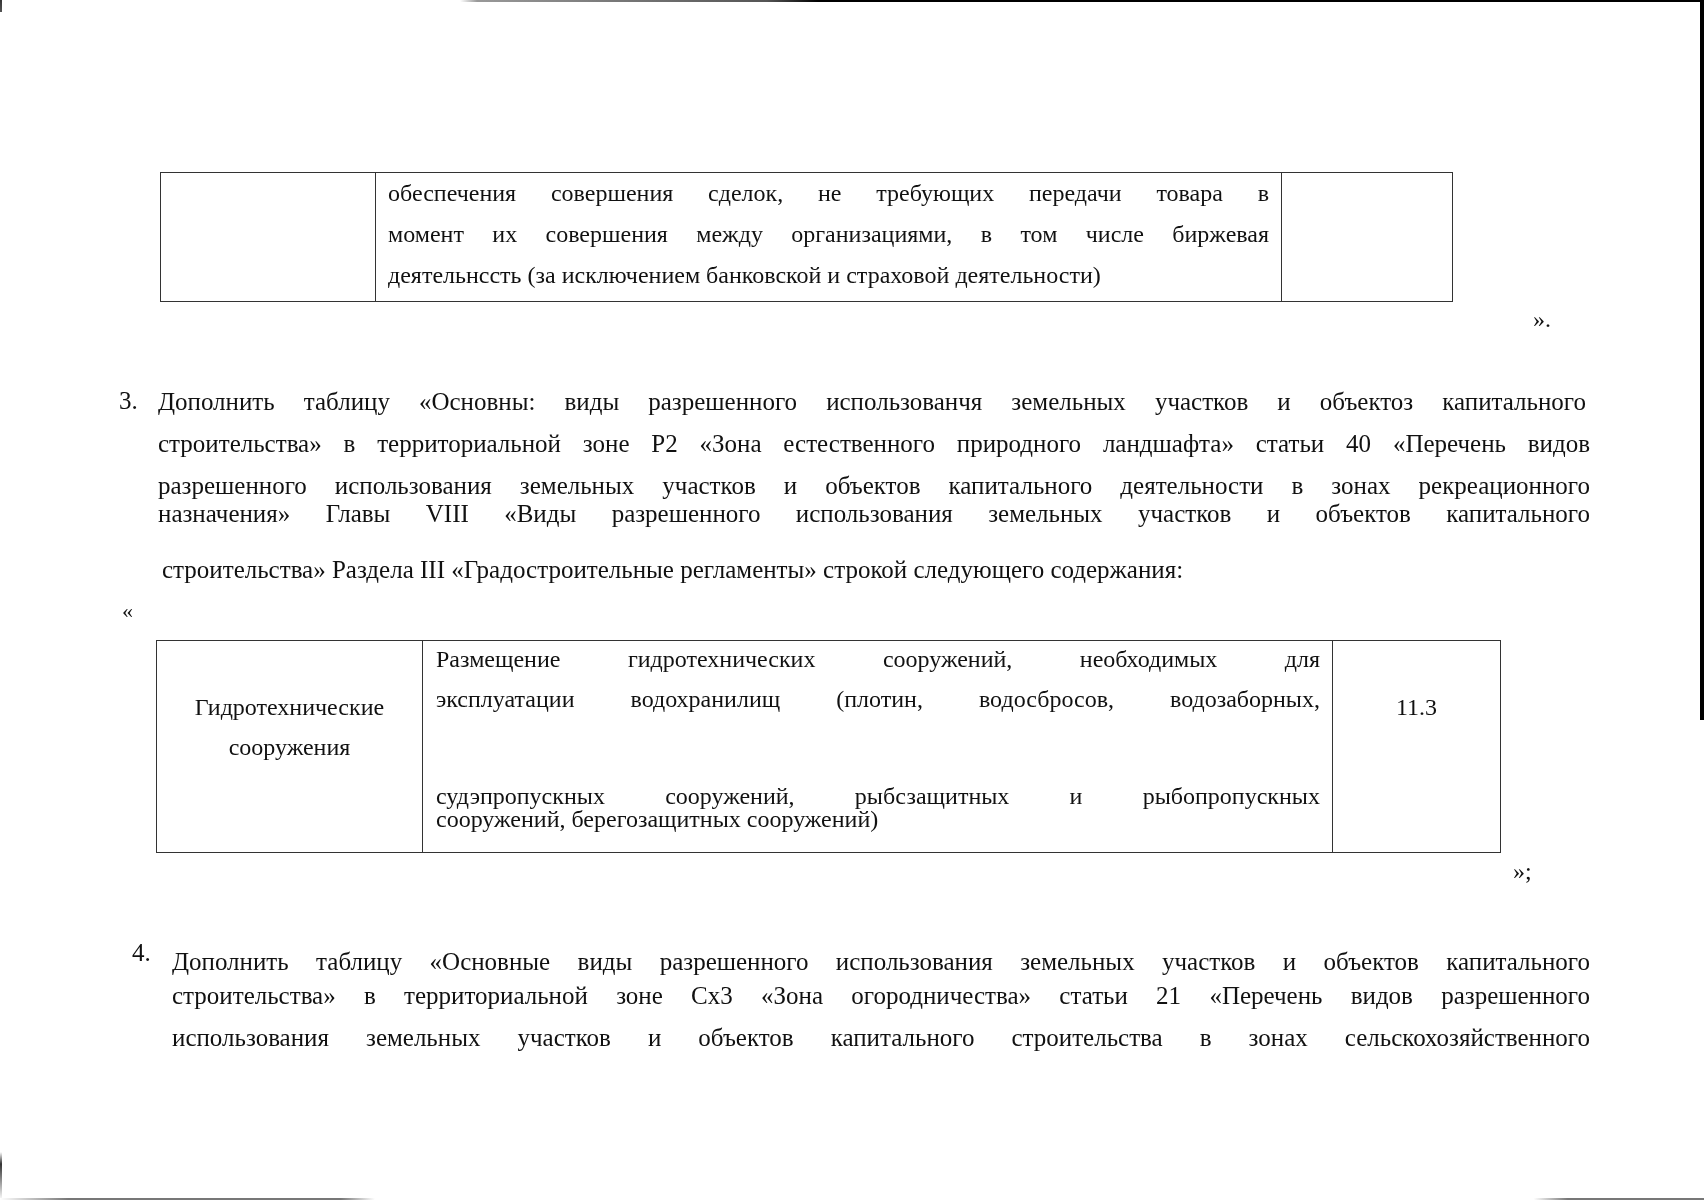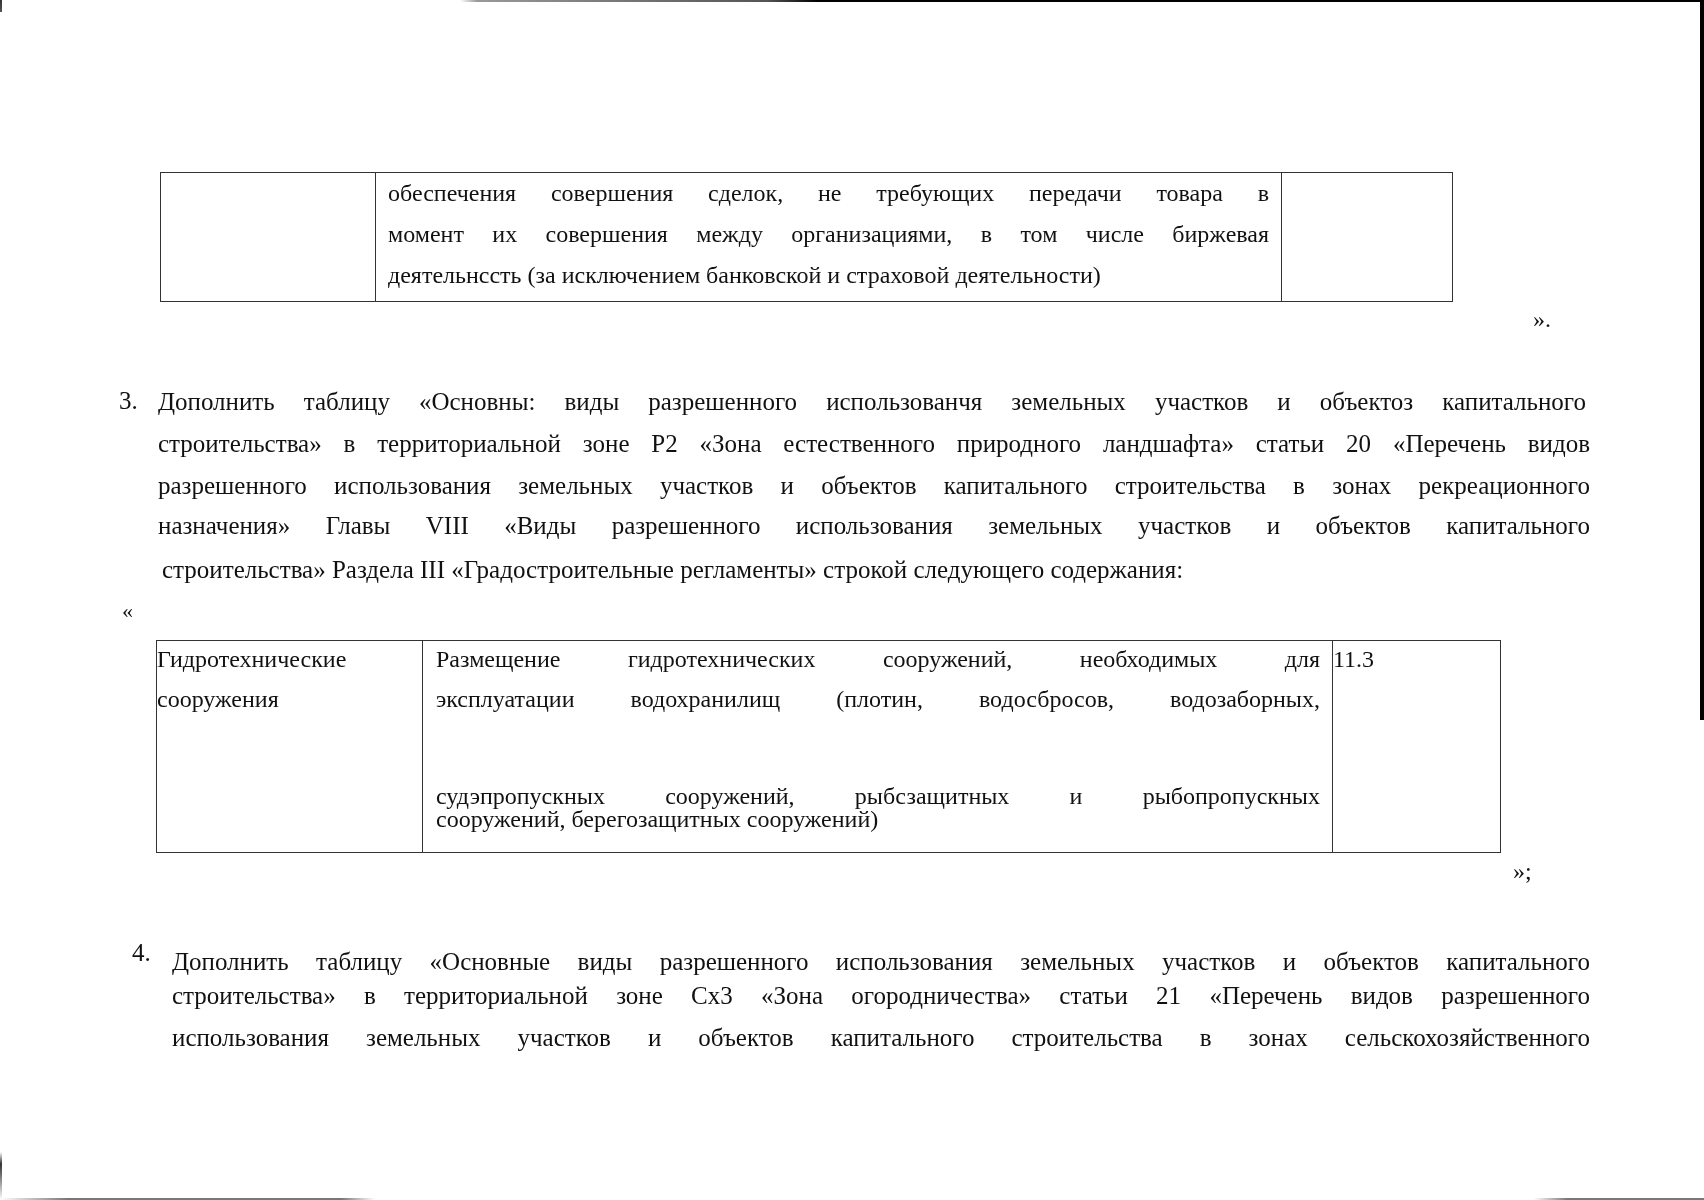--- a/index.html
+++ b/index.html
@@ -26,21 +26,21 @@
   .closing { position:absolute; font-size:24px; }
 
   .para { position:absolute; font-size:25px; }
   .pnum { position:absolute; font-size:25px; }
   .pline { position:absolute; white-space:nowrap; line-height:30px; }
 
   #t2 { left:156px; top:640px; width:1345px; height:213px; }
   #t2 .c1 { left:0; width:265px; text-align:center; }
   #t2 .c2 { left:265px; width:910px; }
   #t2 .c3 { left:1175px; width:168px; text-align:center; }
-  #t2 .c1 .tline, #t2 .c3 .tline { left:0; right:0; text-align:left; }
+  #t2 .c1 .tline, #t2 .c3 .tline { left:0; right:0; text-align:center;margin-top:48px; }
   #t2 .c2 .tline { left:13px; right:12px; }
 </style>
 </head>
 <body>
 
 <div class="scan-edge-top"></div>
 <div class="scan-edge-left"></div>
 <div class="scan-edge-right"></div>
 <div class="scan-edge-bottom"></div>
 
@@ -51,23 +51,23 @@
     <div class="tline just" style="top:47px;">момент их совершения между организациями, в том числе биржевая</div>
     <div class="tline" style="top:88px;">деятельнсcть (за исключением банковской и страховой деятельности)</div>
   </div>
   <div class="cell c3 divided"></div>
 </div>
 <div class="closing" style="left:1533px; top:306px;">».</div>
 
 <div class="pnum" style="left:119px; top:387px;">3.</div>
 <div class="para" style="left:158px; top:387px; width:1432px;">
   <div class="pline just" style="left:0; right:4px; top:0;">Дополнить таблицу «Основны: виды разрешенного использованчя земельных участков и объектоз капитального</div>
-  <div class="pline just" style="left:0; right:0; top:42px;">строительства» в территориальной зоне Р2 «Зона естественного природного ландшафта» статьи 20 «Перечень видов</div>
-  <div class="pline just" style="left:0; right:0; top:84px;">разрешенного использования земельных участков и объектов капитального строительства в зонах рекреационного</div>
-  <div class="pline just" style="left:0; right:0; top:124px;">назначения» Главы VIII «Виды разрешенного использования земельных участков и объектов капитального</div>
+  <div class="pline just" style="left:0; right:0; top:42px;">строительства» в территориальной зоне Р2 «Зона естественного природного ландшафта» статьи 40 «Перечень видов</div>
+  <div class="pline just" style="left:0; right:0; top:84px;">разрешенного использования земельных участков и объектов капитального деятельности в зонах рекреационного</div>
+  <div class="pline just" style="left:0; right:0; top:112px;">назначения» Главы VIII «Виды разрешенного использования земельных участков и объектов капитального</div>
   <div class="pline" style="left:4px; top:168px;">строительства» Раздела III «Градостроительные регламенты» строкой следующего содержания:</div>
 </div>
 <div class="closing" style="left:122px; top:598px; font-size:22px;">«</div>
 
 <div id="t2" class="tbl">
   <div class="cell c1">
     <div class="tline" style="top:4px;">Гидротехнические</div>
     <div class="tline" style="top:44px;">сооружения</div>
   </div>
   <div class="cell c2 divided">

